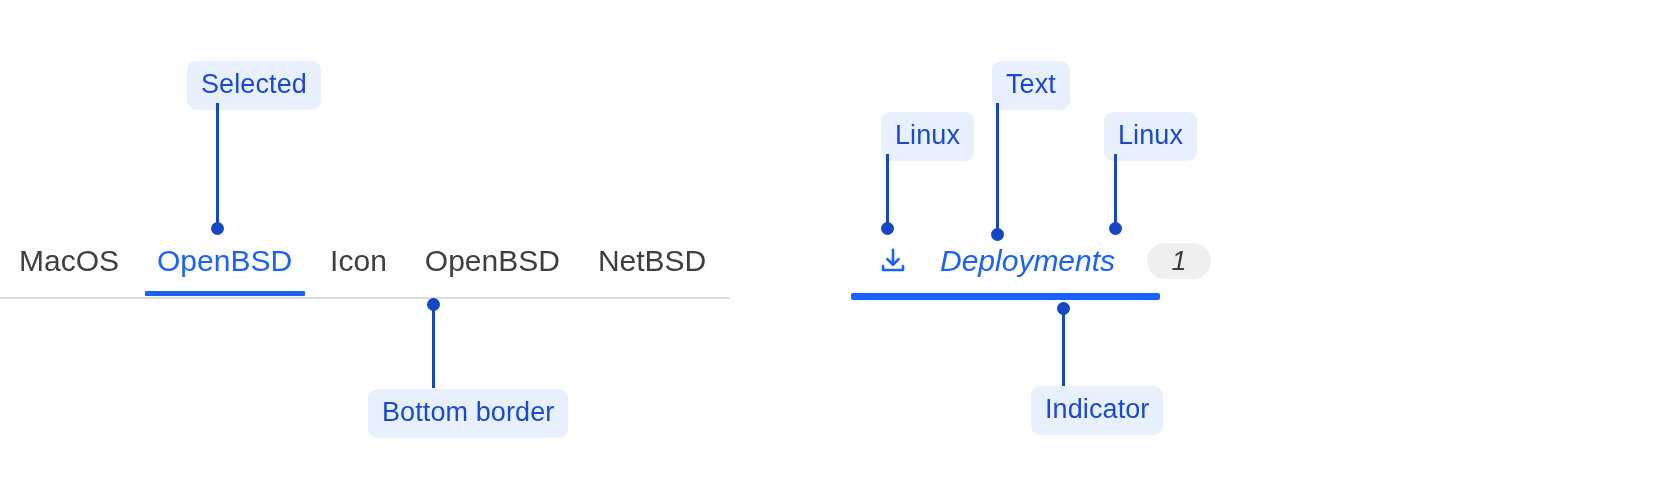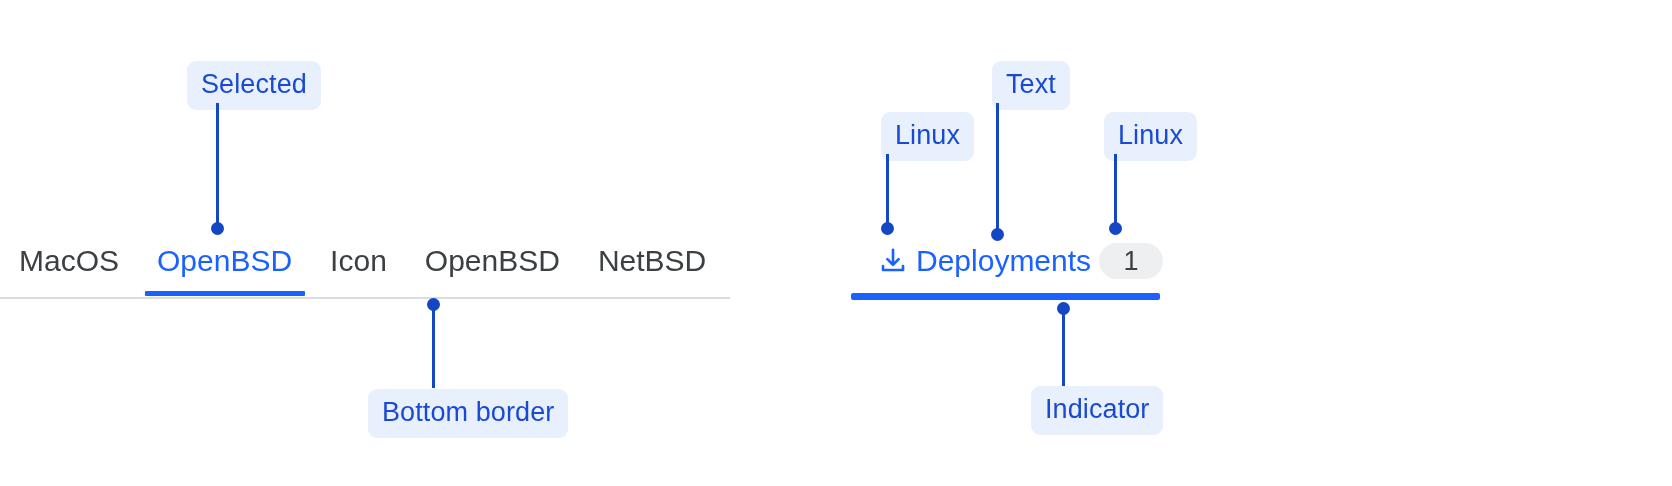--- a/index.html
+++ b/index.html
@@ -103,22 +103,23 @@
     top: 243px;
     width: 310px;
     height: 60px;
   }
   .tab-deployments {
     position: absolute;
     left: 27px;
     top: 0;
     display: flex;
     align-items: center;
-    gap: 8px;
+    gap: 32px;
     white-space: nowrap;
+    font-style: italic;
   }
   .dl-icon {
     display: block;
     width: 30px;
     height: 30px;
     flex: 0 0 auto;
   }
   .tab-deployments-text {
     font-size: 30px;
     line-height: 36px;

